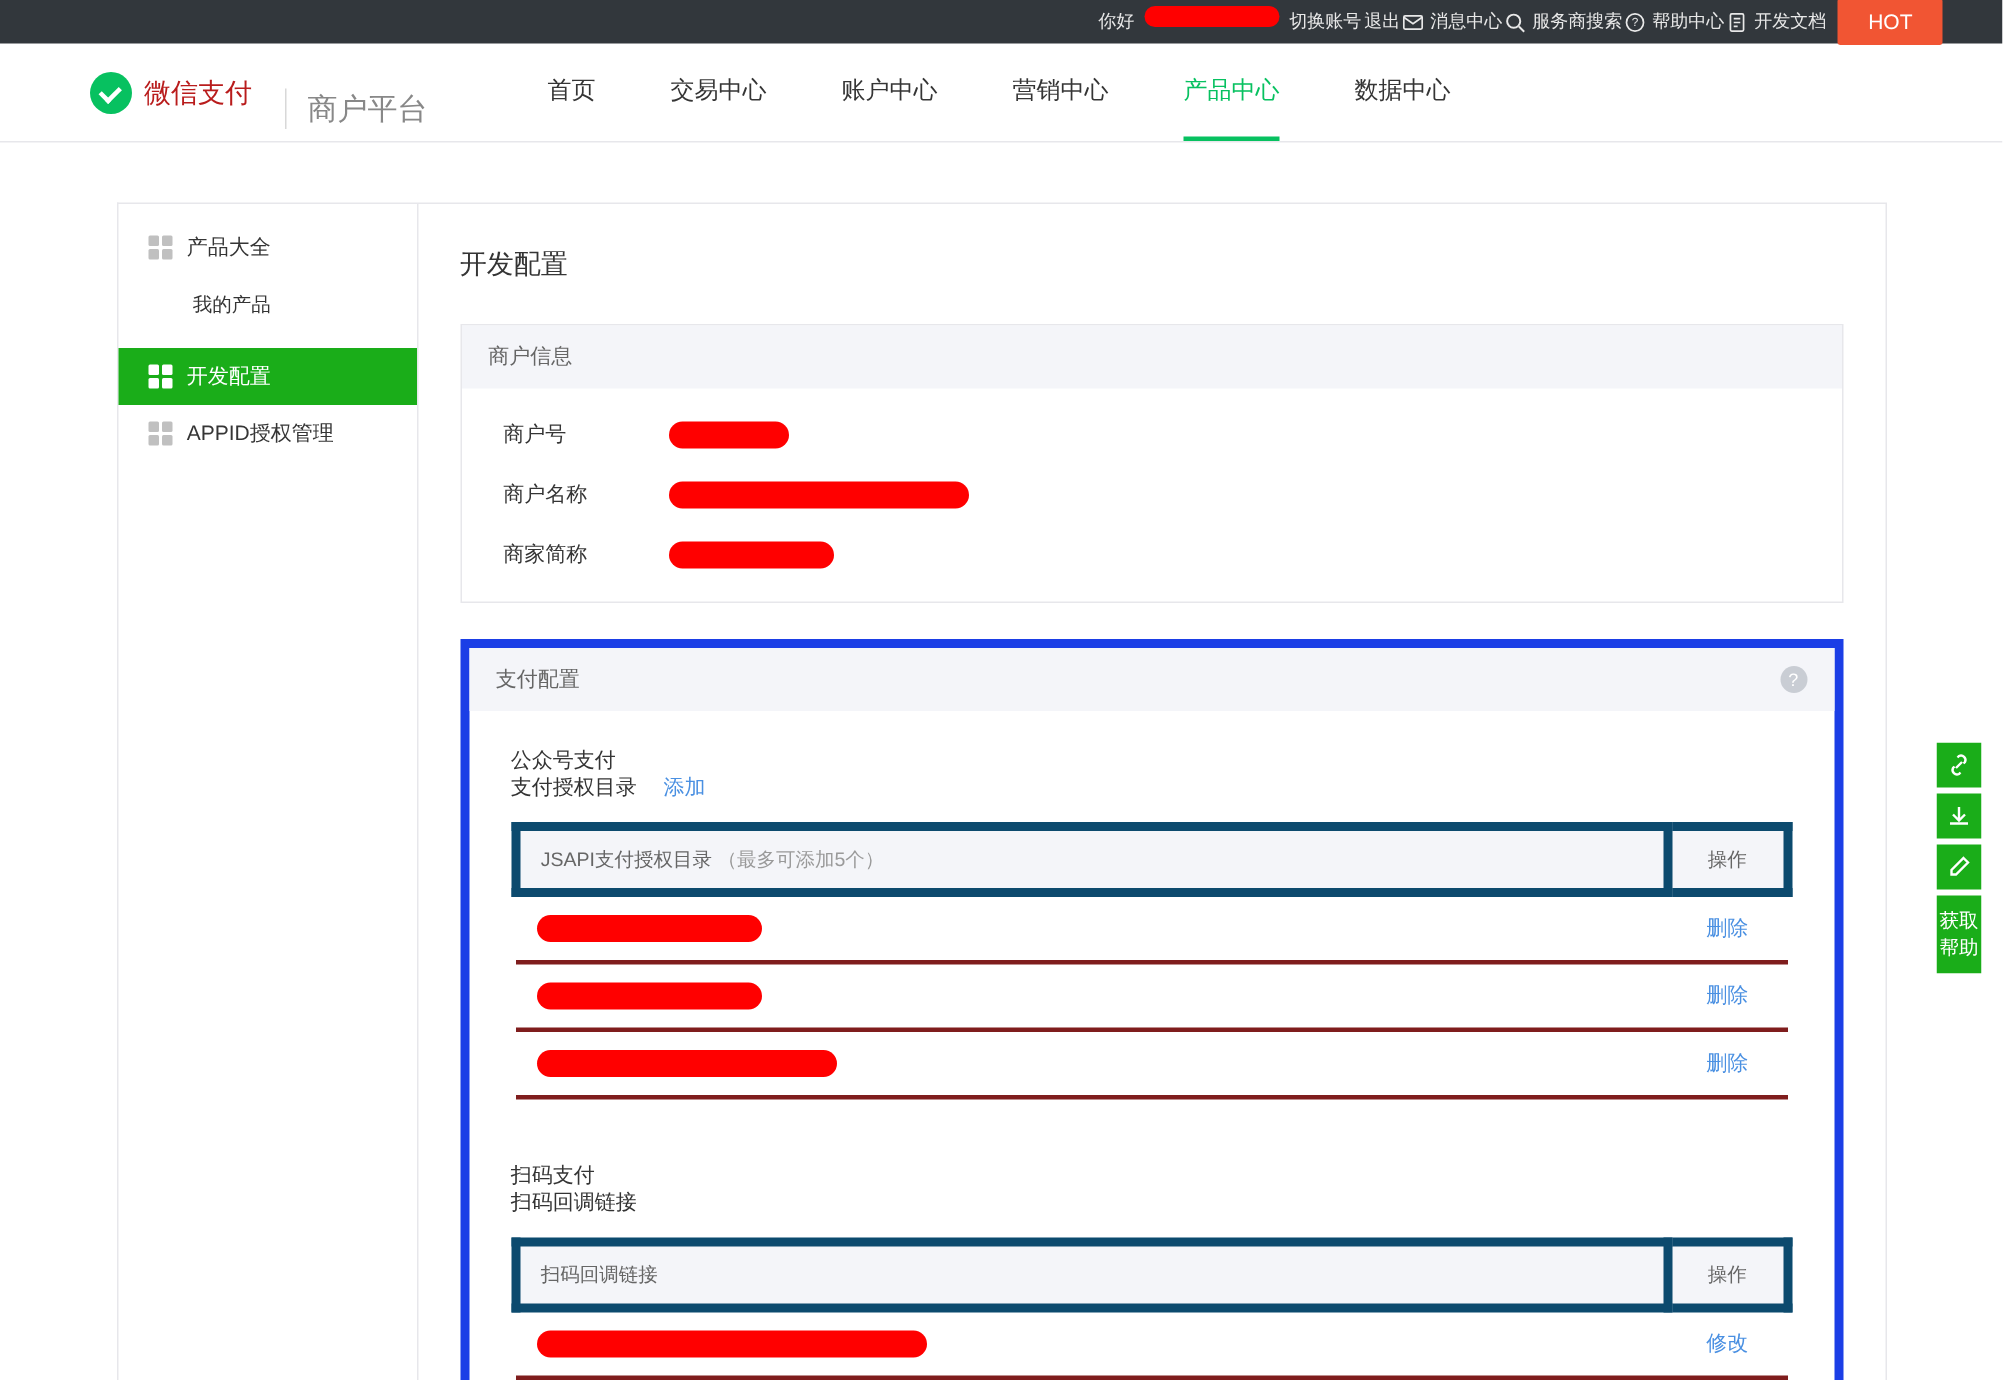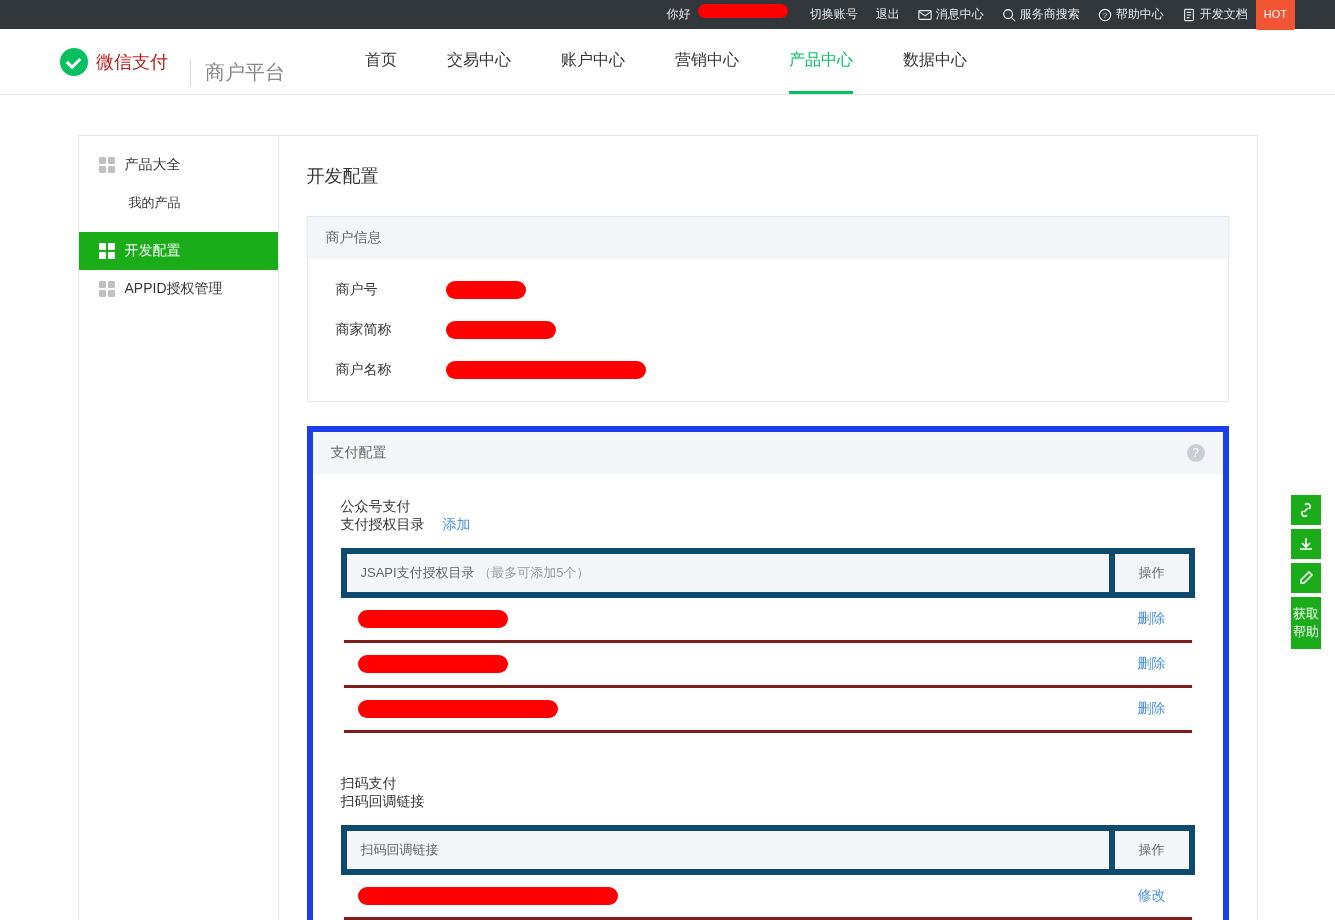--- a/index.html
+++ b/index.html
@@ -1,23 +1,23 @@
 <!DOCTYPE html>
 <html><head>
 <meta charset="utf-8">
 <style>
 * { margin:0; padding:0; box-sizing:border-box; font-family:"Microsoft YaHei","PingFang SC",Arial,sans-serif; }
 body { background:#fff; color:#333; font-size:14px; }
 
 
-.topbar { background:#32373c; height:29px; line-height:29px; color:#e8e8e8; font-size:12px; padding-right:40px; display:flex; justify-content:flex-end; align-items:center; gap:18px; }
+.topbar { background:#32373c; height:29px; line-height:29px; color:#e8e8e8; font-size:12px; padding-right:40px; display:flex; justify-content:flex-end; align-items:center; gap:2px; }
 .topbar a { color:#e8e8e8; text-decoration:none; display:inline-flex; align-items:center; gap:4px; cursor:pointer; }
 .topbar .redact { display:inline-block; width:90px; height:14px; background:#f00; border-radius:7px; margin:0 4px; }
 .topbar .ico { width:14px; height:14px; display:inline-block; }
-.hot-badge { background:#f15533; color:#fff; font-size:11px; padding:1px 8px; border-radius:2px; margin-left:4px; }
+.hot-badge { background:#f15533; color:#fff; font-size:14px; padding:1px 20px; border-radius:2px; margin-left:4px; }
 
 
 .header { height:66px; border-bottom:1px solid #e7e7eb; display:flex; align-items:center; padding:0 60px; }
 .logo { display:flex; align-items:center; gap:8px; }
 .logo-circ { width:28px; height:28px; background:#07c160; border-radius:50%; position:relative; }
 .logo-circ:after { content:""; position:absolute; top:9px; left:7px; width:10px; height:6px; border-left:3px solid #fff; border-bottom:3px solid #fff; transform:rotate(-45deg); }
 .logo-txt { font-size:18px; color:#b91c1c; font-weight:500; }
 .logo-sub { font-size:20px; color:#888; border-left:1px solid #d8d8d8; padding-left:14px; margin-left:14px;margin-top:21px; }
 .mainnav { display:flex; margin-left:80px; gap:50px; height:100%;justify-content:center; }
 .mainnav a { display:flex; align-items:center; height:100%; color:#353535; text-decoration:none; font-size:16px; border-bottom:3px solid transparent; cursor:pointer; }
@@ -184,26 +184,26 @@
     <div class="panel">
       <div class="panel-hd">
         <span>商户信息</span>
       </div>
       <div class="panel-bd">
         <div class="info-row">
           <div class="info-label">商户号</div>
           <div class="redblob w80"></div>
         </div>
         <div class="info-row">
+          <div class="info-label">商户名称</div>
+          <div class="redblob w200"></div>
+        </div>
+        <div class="info-row">
           <div class="info-label">商家简称</div>
           <div class="redblob w110"></div>
-        </div>
-        <div class="info-row">
-          <div class="info-label">商户名称</div>
-          <div class="redblob w200"></div>
         </div>
       </div>
     </div>
 
     <div class="panel highlight">
       <div class="panel-hd">
         <span>支付配置</span>
         <span class="help-circ">?</span>
       </div>
       <div class="panel-bd">

